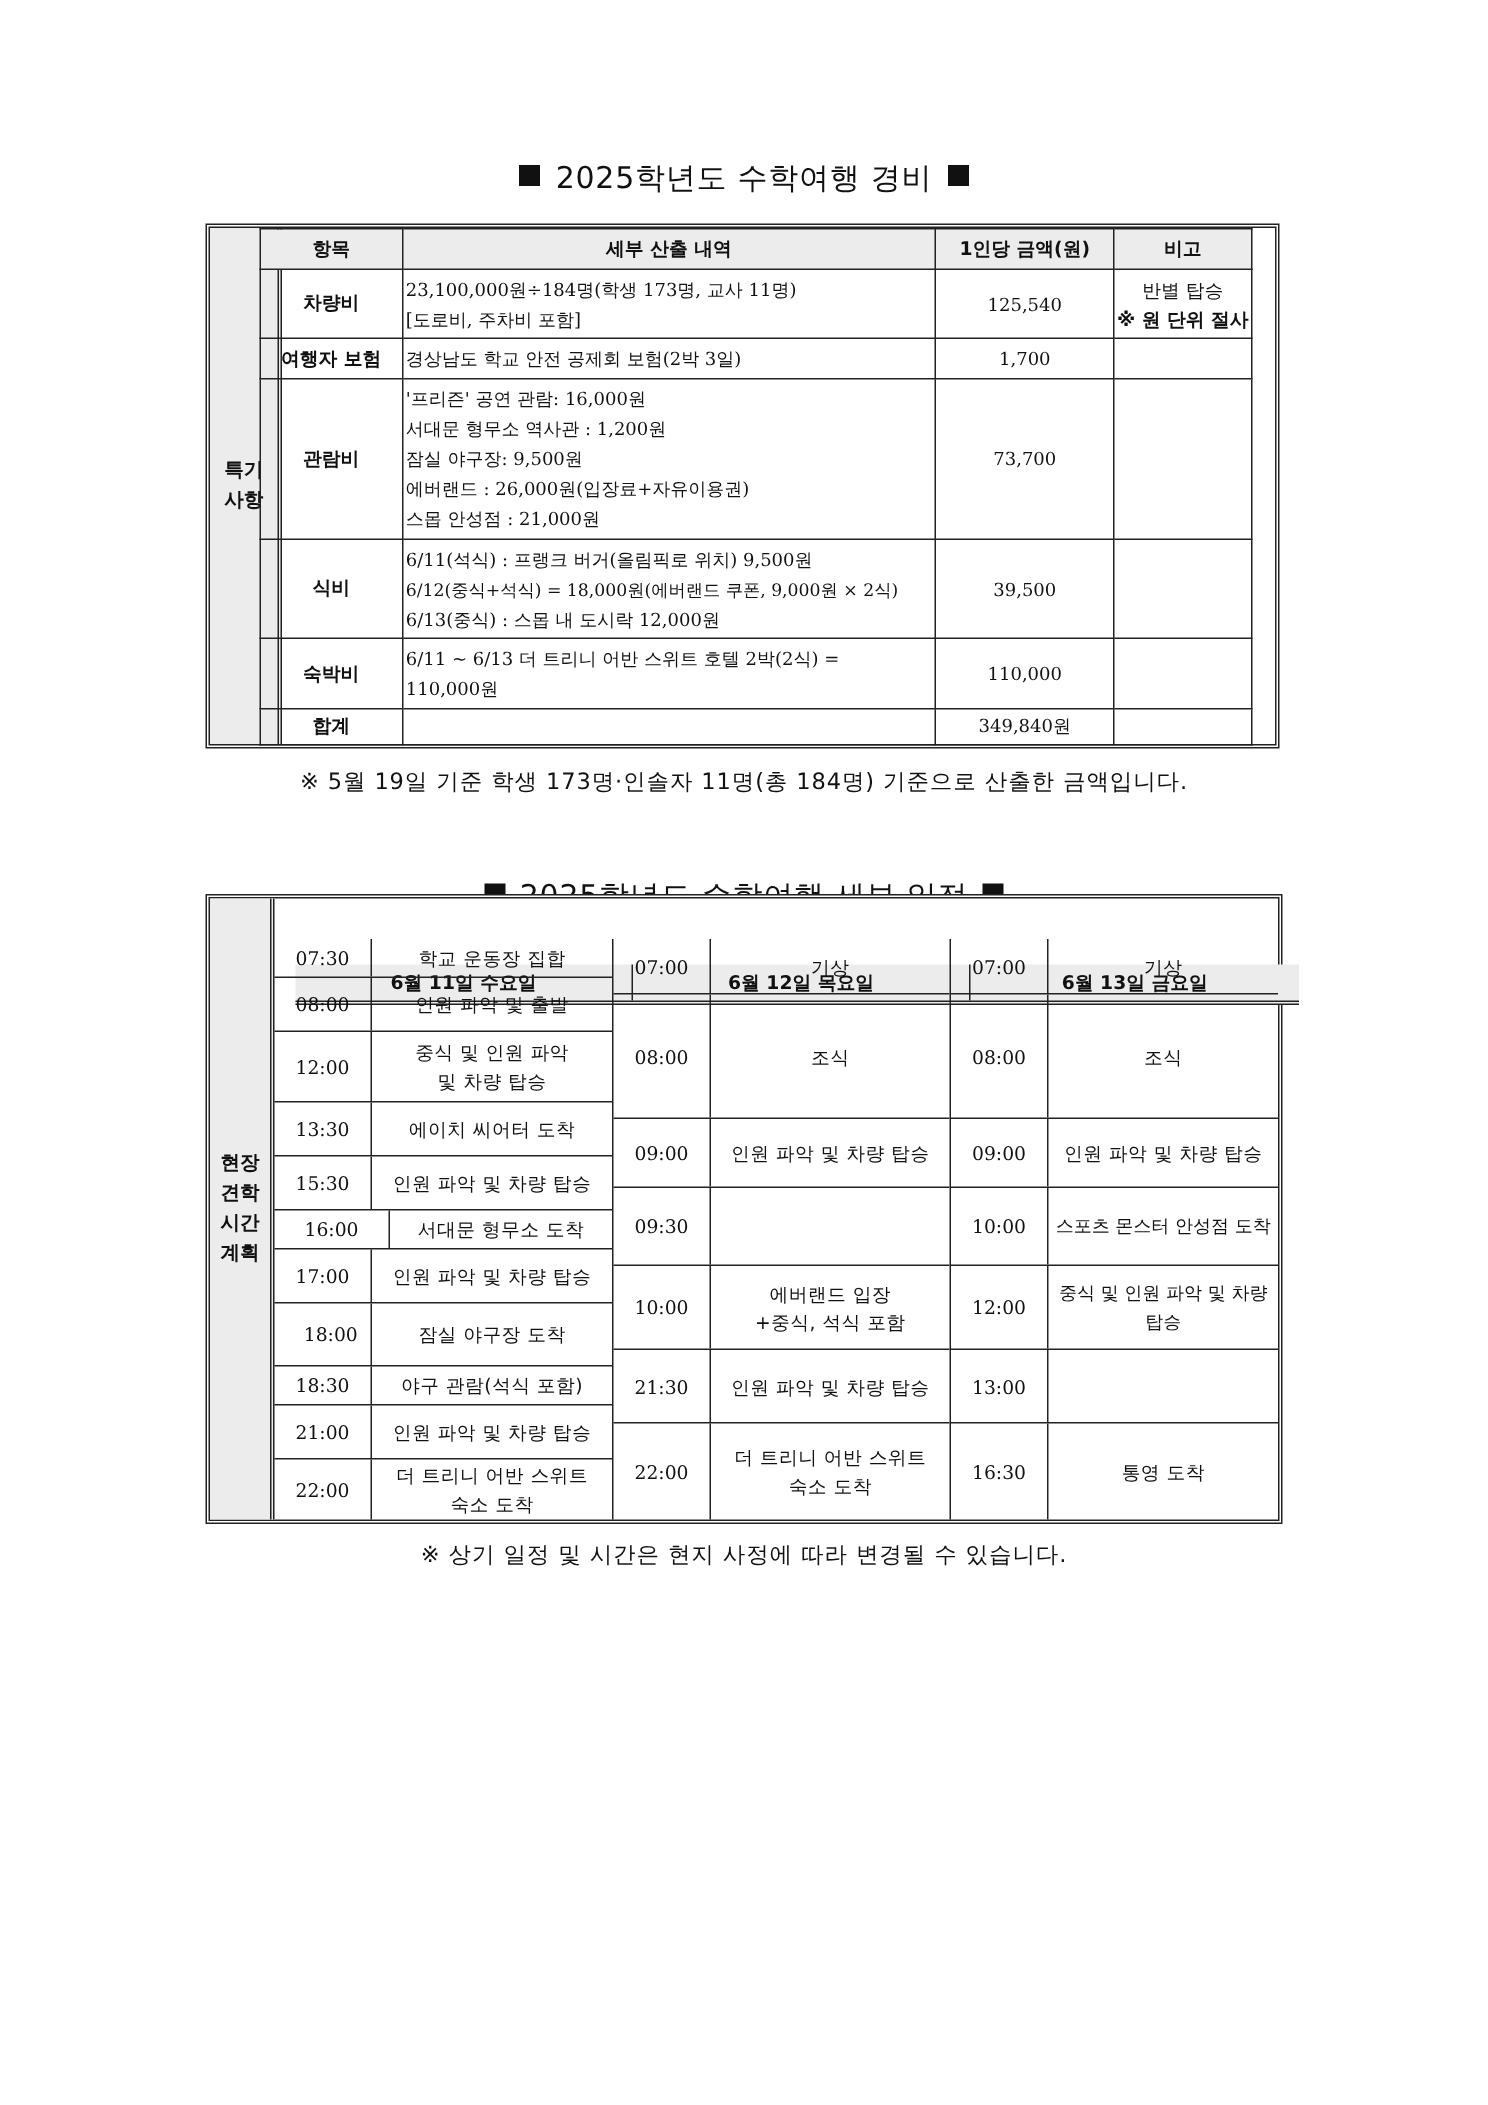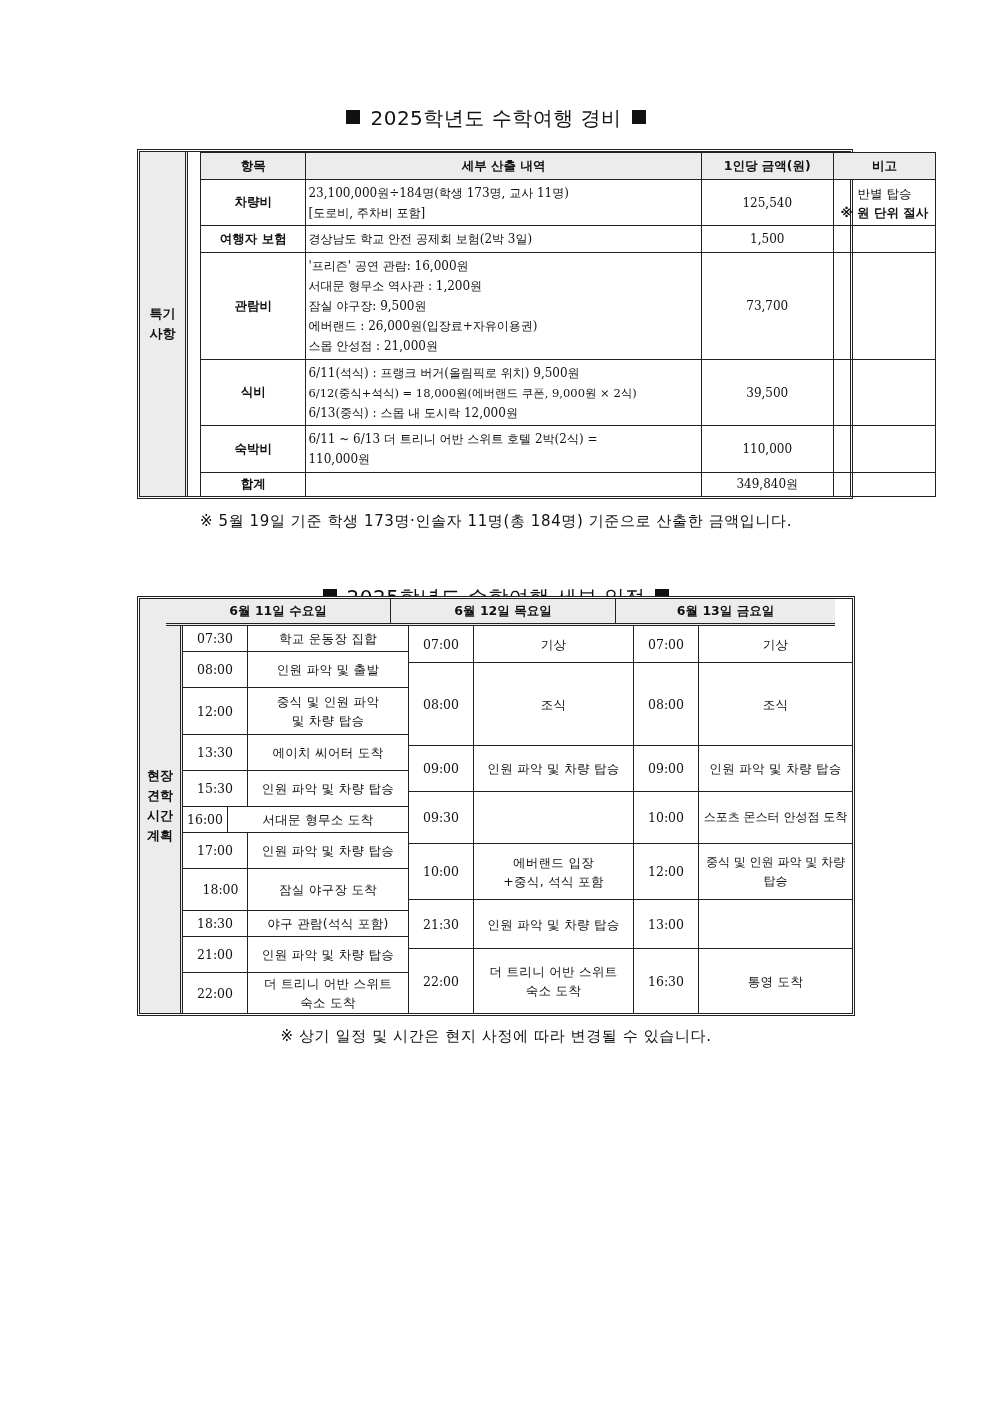--- a/index.html
+++ b/index.html
@@ -90,21 +90,21 @@
 <body>
 
 <div class="title" style="top:105px;">
   <span class="sq"></span><span>2025학년도 수학여행 경비</span><span class="sq"></span>
 </div>
 
 <div class="frame" style="left:137px; top:149px; width:716px; height:350px;">
   <div class="side" style="width:48px;">
     <div><span>특기</span><br><span>사항</span></div>
   </div>
-  <table class="cost" style="left:60px; width:736px;">
+  <table class="cost" style="left:33px; width:662px;">
     <colgroup>
       <col style="width:95px">
         <col style="width:356px">
         <col style="width:119px">
         <col style="width:92px">
     </colgroup>
     <tbody>
         <tr>
       <th>항목</th>
       <th>세부 산출 내역</th>
@@ -121,21 +121,21 @@
       <td class="remark">
             <div>반별 탑승</div>
             <div class="strong">※ 원 단위 절사</div>
           </td>
     </tr>
     <tr style="height:27px;">
       <td class="item">여행자 보험</td>
       <td class="detail">
             <div>경상남도 학교 안전 공제회 보험(2박 3일)</div>
           </td>
-      <td class="amt">1,500</td>
+      <td class="amt">1,700</td>
       <td class="remark"></td>
     </tr>
     <tr style="height:107px;">
       <td class="item">관람비</td>
       <td class="detail">
         <div>'프리즌' 공연 관람: 16,000원</div>
         <div>서대문 형무소 역사관 : 1,200원</div>
         <div>잠실 야구장: 9,500원</div>
         <div>에버랜드 : 26,000원(입장료+자유이용권)</div>
         <div>스몹 안성점 : 21,000원</div>
@@ -181,21 +181,21 @@
 <div class="frame" style="left:137px; top:596px; width:718px; height:420px;">
   <div class="side" style="width:43px;">
     <div>
       <span>현장</span><br>
       <span>견학</span><br>
       <span>시간</span><br>
       <span>계획</span>
     </div>
   </div>
 
-  <div class="dayhdr" style="left:26px; width:669px;">
+  <div class="dayhdr" style="left:57px; width:669px;margin-top:44px;">
     <div style="width:225px;">6월 11일 수요일</div>
     <div style="width:225px;">6월 12일 목요일</div>
     <div style="width:219px;">6월 13일 금요일</div>
   </div>
 
   <div class="daycol" style="left:43px; top:27px; width:225px; height:387px;">
     <div class="row" style="height:26px;">
         <div class="t" style="width:65px;">07:30</div>
         <div class="e">학교 운동장 집합</div>
       </div>
@@ -210,21 +210,21 @@
       </div>
     <div class="row" style="height:36px;">
         <div class="t" style="width:65px;">13:30</div>
         <div class="e">에이치 씨어터 도착</div>
       </div>
     <div class="row" style="height:36px;">
         <div class="t" style="width:65px;">15:30</div>
         <div class="e">인원 파악 및 차량 탑승</div>
       </div>
     <div class="row" style="height:26px;">
-        <div class="t" style="width:45px;">16:00</div>
+        <div class="t" style="width:77px;">16:00</div>
         <div class="e">서대문 형무소 도착</div>
       </div>
     <div class="row" style="height:36px;">
         <div class="t" style="width:65px;">17:00</div>
         <div class="e">인원 파악 및 차량 탑승</div>
       </div>
     <div class="row" style="height:42px;">
         <div class="t" style="width:65px;padding-left:11px;">18:00</div>
         <div class="e">잠실 야구장 도착</div>
       </div>

